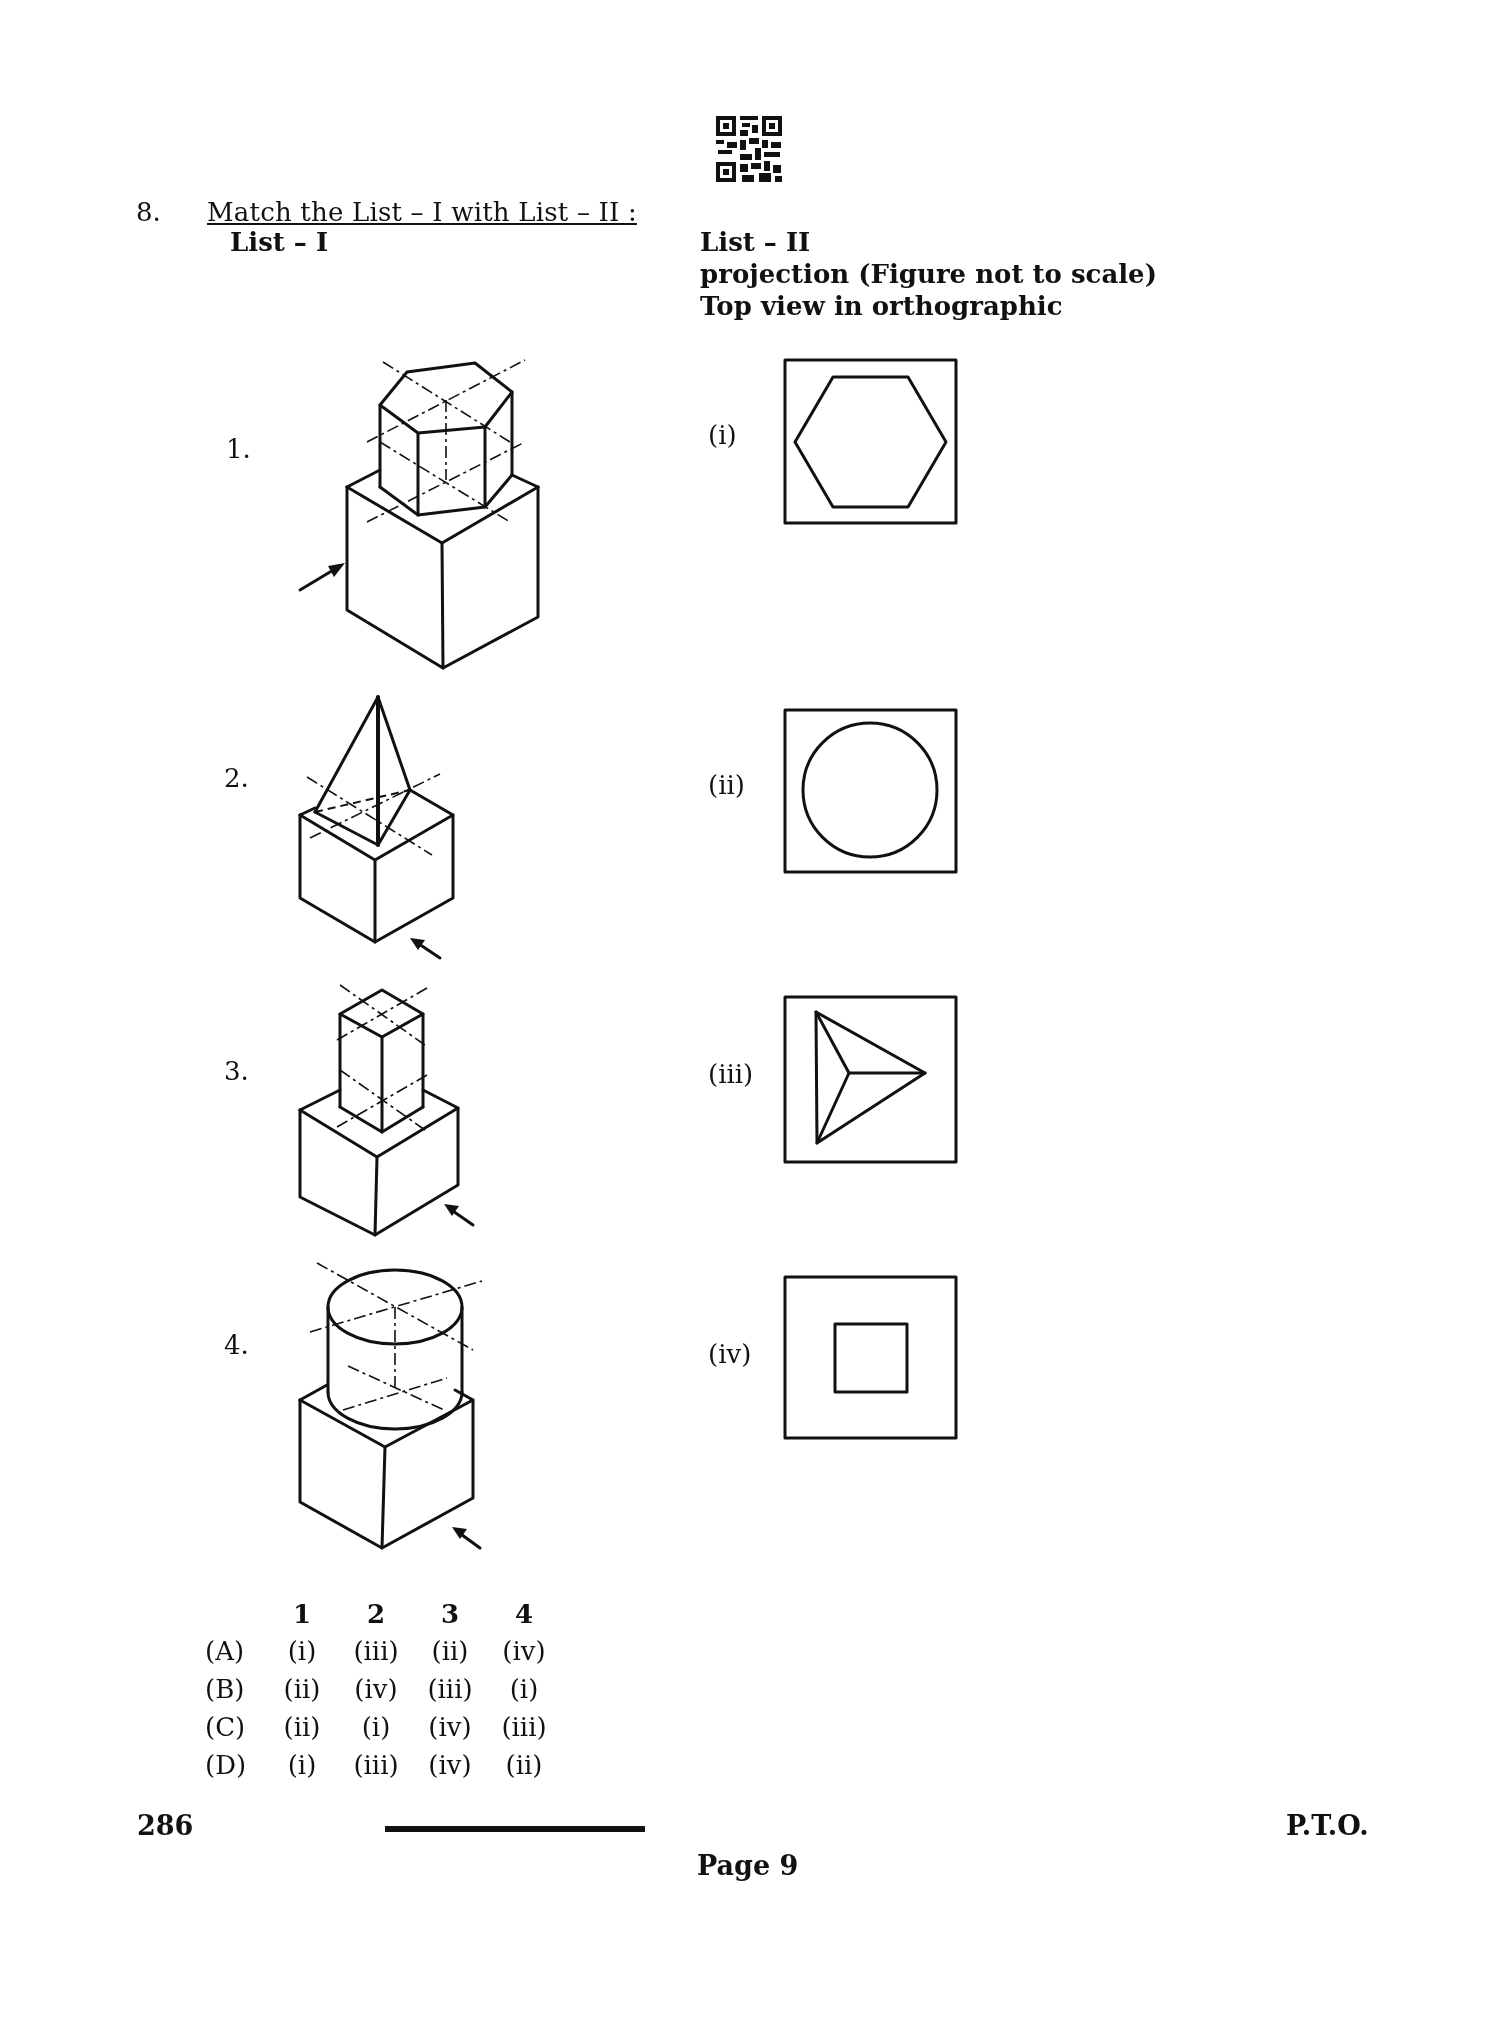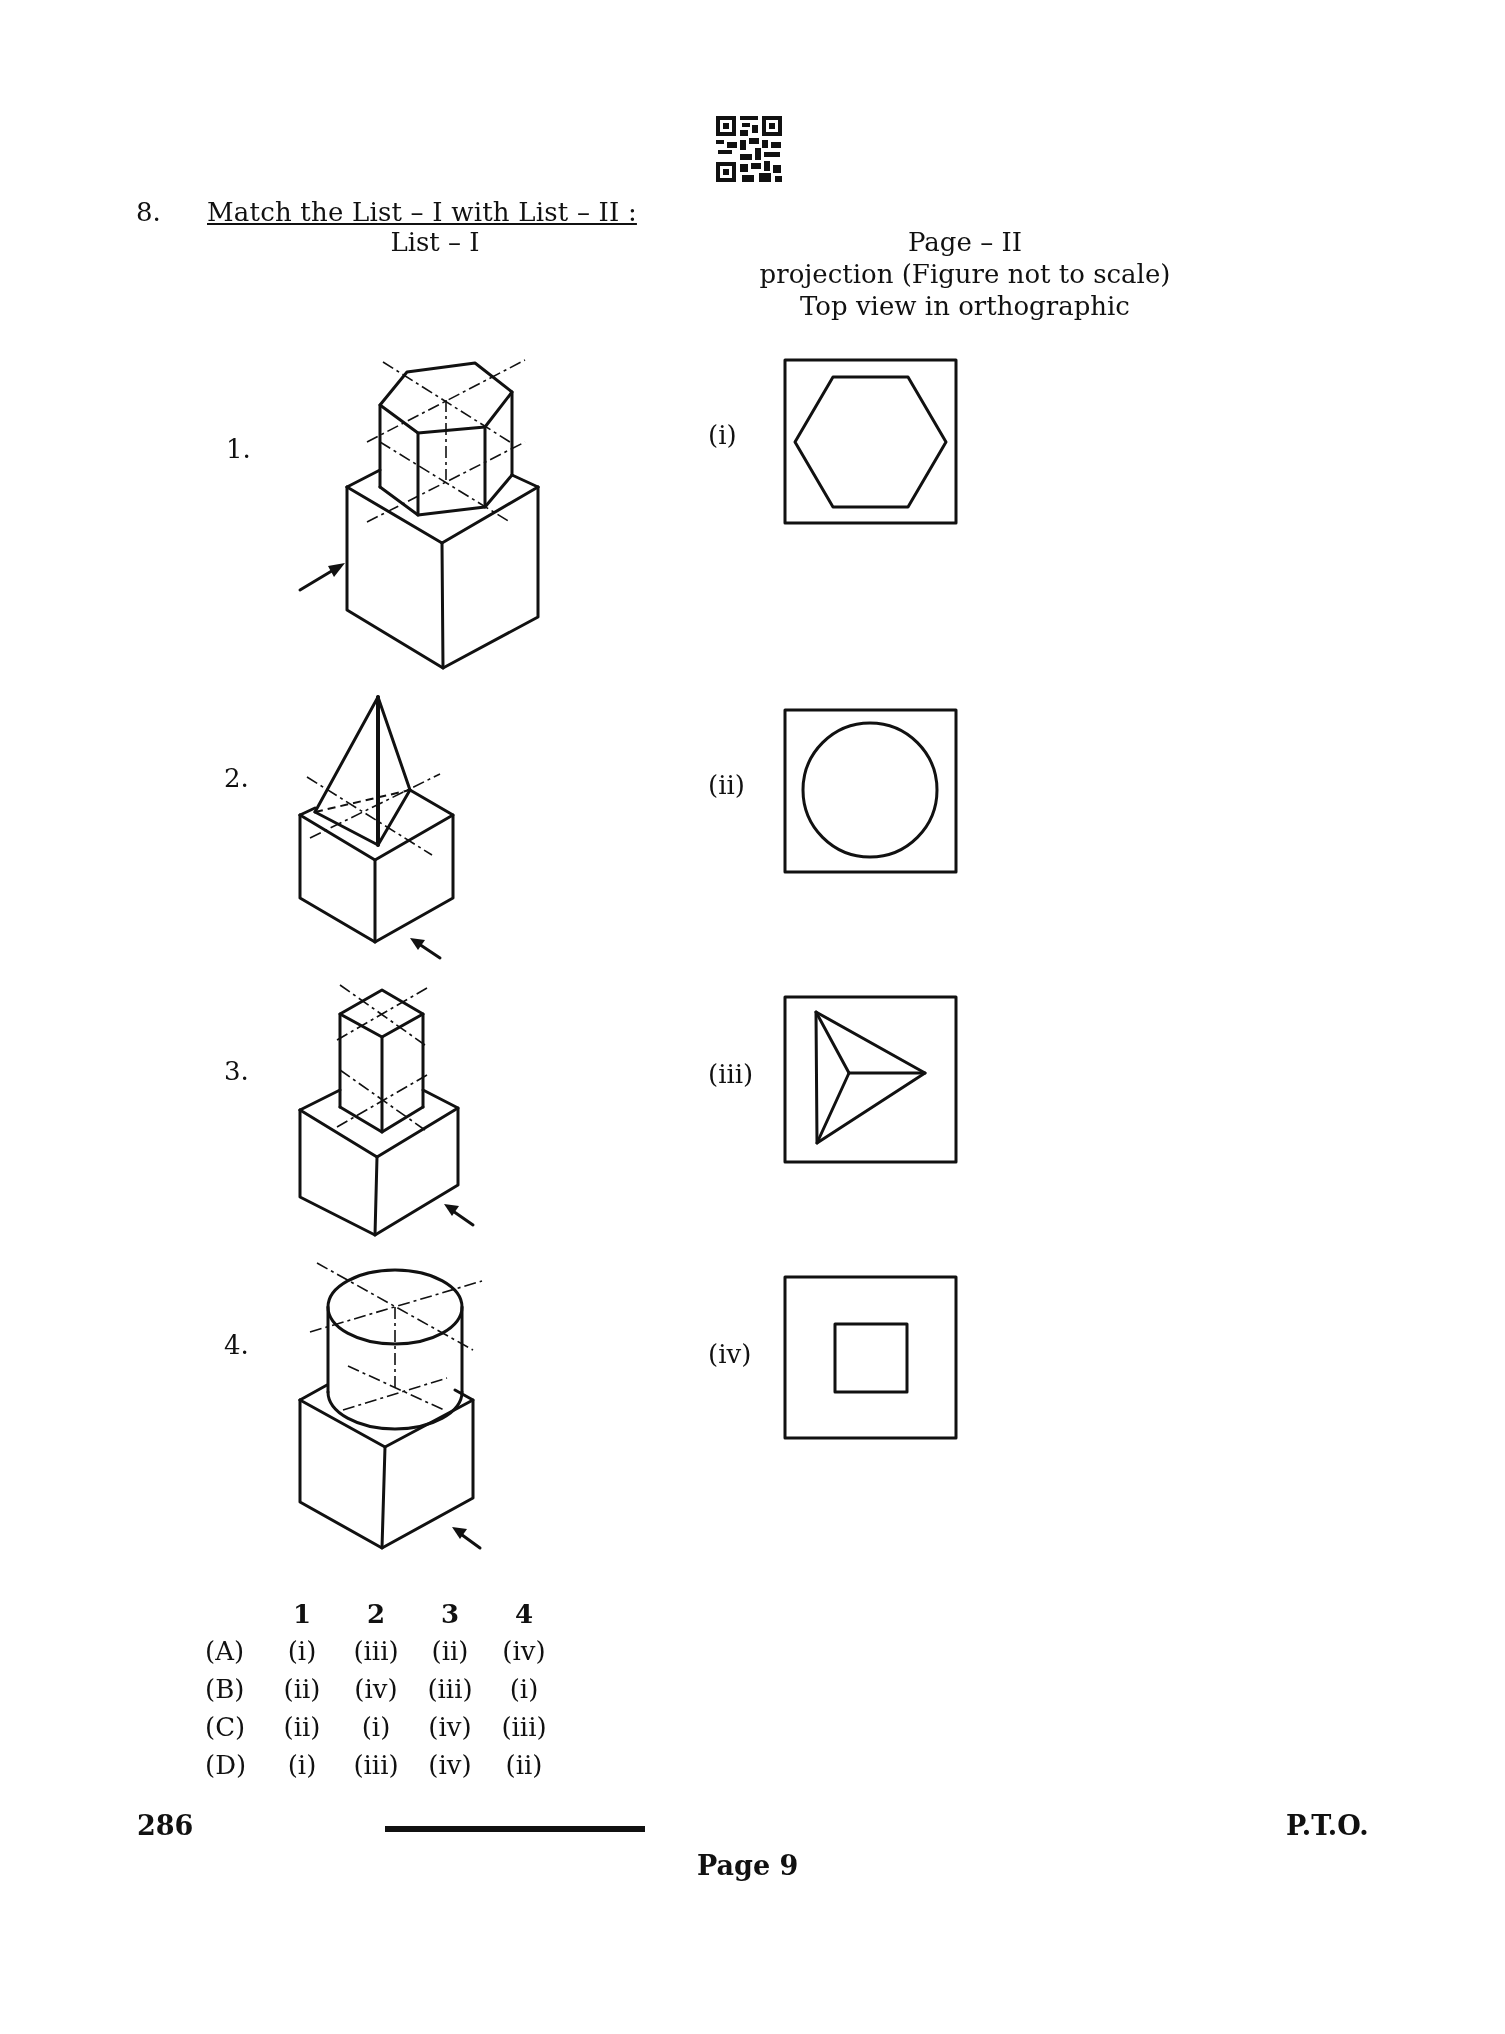--- a/index.html
+++ b/index.html
@@ -2,21 +2,21 @@
 <html><head>
 <meta charset="utf-8">
 <style>
   html, body { margin: 0; padding: 0; background: #ffffff; }
   body { width: 1505px; height: 2034px; position: relative; overflow: hidden;
          font-family: "DejaVu Serif", "Liberation Serif", serif; color: #111; }
   .abs { position: absolute; }
   .t { position: absolute; white-space: nowrap; line-height: 1; }
   .q-num { left: 136px; top: 199px; font-size: 26px; }
   .q-text { left: 207px; top: 199px; font-size: 26px; letter-spacing: 0.2px; text-decoration: underline; }
-  .list-head { font-weight: normal; font-size: 26px; text-align: center; line-height: 32px; }
+  .list-head { font-weight: bold; font-size: 26px; line-height: 32px; }
   .list1-head { left: 230px; top: 226px; width: 410px; }
   .list2-head { left: 700px; top: 226px; width: 530px; }
   .fig-label { font-size: 26px; }
   .opt-table { left: 205px; top: 1596px; border-collapse: collapse; font-size: 26px; }
   .opt-table td, .opt-table th { padding: 0; height: 38px; text-align: center; font-weight: normal; }
   .opt-table th { font-weight: bold; height: 36px; }
   .opt-table .rl { width: 60px; text-align: left; }
   .opt-table .c { width: 74px; }
   .footer-code { left: 137px; top: 1812px; font-size: 27px; font-weight: bold; }
   .footer-rule { left: 385px; top: 1826px; width: 260px; height: 6px; background: #111; }
@@ -64,21 +64,21 @@
     <rect x="60" y="61" width="7" height="6" fill="#111"></rect>
 </svg>
 
 <div class="t q-num">8.</div>
 <div class="t q-text">Match the List – I with List – II :</div>
 
 <div class="abs list-head list1-head">
   <div>List – I</div>
 </div>
 <div class="abs list-head list2-head">
-  <div>Page – II</div>
+  <div>List – II</div>
   <div>projection (Figure not to scale)</div>
   <div>Top view in orthographic</div>
 </div>
 
 <div class="t fig-label" style="left:226px; top:436px;">1.</div>
 <div class="t fig-label" style="left:224px; top:765px;">2.</div>
 <div class="t fig-label" style="left:224px; top:1058px;">3.</div>
 <div class="t fig-label" style="left:224px; top:1332px;">4.</div>
 
 <svg style="left:0; top:0;" width="1505" height="2034" viewBox="0 0 1505 2034" pointer-events="none">

